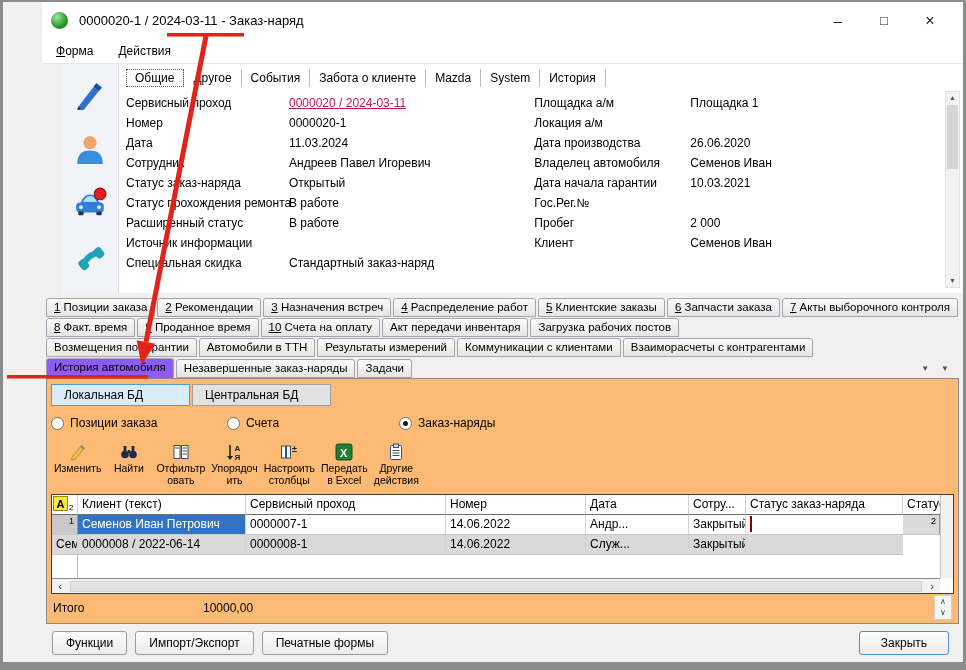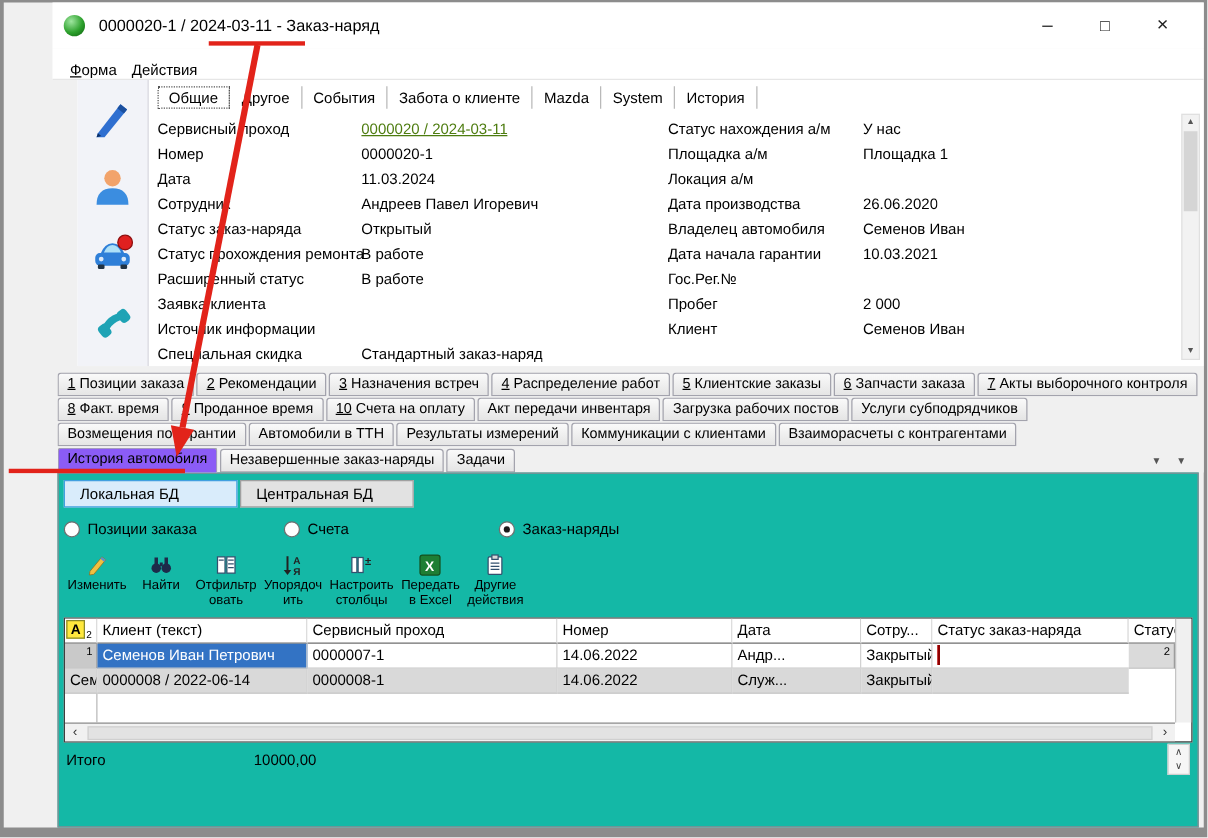--- a/index.html
+++ b/index.html
@@ -13,58 +13,58 @@
   .titlebar { height:37px; background:#fff; display:flex; align-items:center; flex:0 0 auto; }
   .app-sphere { width:17px; height:17px; border-radius:50%; margin:0 11px 0 9px;
     background:radial-gradient(circle at 35% 30%, #9fe6a0, #2da12d 55%, #0b5c0b); flex:0 0 auto; }
   .title-text { font-size:13px; }
   .win-controls { margin-left:auto; display:flex; align-items:center; }
   .win-btn { width:46px; text-align:center; font-size:15px; color:#222; cursor:default; }
   .win-btn.max { font-size:13px; }
   .win-btn.close { margin-right:10px; font-size:16px; }
 
   
-  .menubar { height:25px; background:#fff; display:flex; align-items:flex-end; padding-left:14px; gap:12px; border-bottom:1px solid #e6e6e6; flex:0 0 auto; }
+  .menubar { height:25px; background:#fff; display:flex; align-items:center; padding-left:14px; gap:25px; border-bottom:1px solid #e6e6e6; flex:0 0 auto; }
   .hk { text-decoration:underline; font-style:normal; }
 
   
   .upper { height:229px; display:flex; background:#fff; flex:0 0 auto;margin-left:20px; }
   .sidebar { width:57px; background:#f2f3f8; border-right:1px solid #d9d9e0; display:flex; flex-direction:column; align-items:center; padding-top:14px; gap:20px; flex:0 0 auto; }
   .side-ic { width:34px; height:34px; }
 
   .formarea { flex:1; position:relative; padding:3px 20px 0 7px; overflow:hidden; }
   .top-tabs { display:flex; height:21px; align-items:center; margin-bottom:5px; }
   .ttab { padding:2px 9px; border-right:1px solid #b9b9b9; white-space:nowrap; }
   .ttab.sel { outline:1px dotted #555; outline-offset:-1px; }
 
   .fields { display:flex; }
   .fcol { display:flex; flex-direction:column; }
   .fcol.left { width:49%; }
   .fcol.right { width:51%; padding-left:8px; }
   .frow { height:20px; display:flex; align-items:center; white-space:nowrap; }
   .flabel { width:163px; flex:0 0 auto; }
   .fcol.right .flabel { width:156px; }
   .fvalue { overflow:hidden; }
-  .fvalue.link { color:#4d7c0f; text-decoration:underline; }
+  .fvalue.link { color:#be185d; text-decoration:underline; }
 
   .vscroll { position:absolute; right:3px; top:27px; bottom:5px; width:15px; background:#f2f2f2; border:1px solid #e0e0e0; }
   .vscroll .arr { position:absolute; left:0; right:0; text-align:center; font-size:7px; color:#555; line-height:12px; }
   .vscroll .arr.up { top:0; } .vscroll .arr.dn { bottom:0; }
   .vscroll .thumb { position:absolute; left:1px; right:1px; top:13px; height:64px; background:#d5d5d5; }
 
   
   .tabstrips { background:#f0f0f0; padding:5px 4px 0 4px; flex:0 0 auto; }
   .trow { display:flex; margin-bottom:1px; white-space:nowrap; overflow:hidden; align-items:flex-end; }
   .tab { border:1px solid #a3a3ad; border-radius:3px 3px 0 0; background:linear-gradient(#fafafa,#e5e5e5); padding:2px 7px 3px; margin-right:2px; font-size:11.5px; }
   .trow.r4 { margin-bottom:0; }
   .trow.r4 .tab.sel { background:#8b5cf6; border-bottom:1px solid #f5f6f8; padding-bottom:5px; margin-bottom:-1px; position:relative; z-index:2; }
   .tab-overflow { margin-left:auto; margin-right:10px; align-self:center; display:flex; gap:12px; font-size:8px; color:#555; }
 
   
-  .panel { flex:1; margin:0 4px; background:#14b8a6; border:1px solid #8a8a92; padding:4px 4px 0 4px; display:flex; flex-direction:column; overflow:hidden; }
+  .panel { flex:1; margin:0 4px; background:#fdba74; border:1px solid #8a8a92; padding:4px 4px 0 4px; display:flex; flex-direction:column; overflow:hidden; }
   .db-row { display:flex; margin:1px 0 7px 0; }
   .dbbtn { min-width:139px; padding:3px 12px; border:1px solid #a0a0a0; background:#e2e2e2; margin-right:2px; }
   .dbbtn.sel { background:#d9ecfb; border-color:#41a0e0; }
 
   .radio-row { display:flex; align-items:center; height:20px; margin-bottom:7px; }
   .radio-item { display:flex; align-items:center; gap:6px; }
   .radio-item.w1 { width:176px; } .radio-item.w2 { width:172px; }
   .rdot { width:13px; height:13px; border-radius:50%; border:1px solid #6f6f6f; background:#fff; position:relative; flex:0 0 auto; }
   .rdot.checked::after { content:""; position:absolute; left:3px; top:3px; width:5px; height:5px; border-radius:50%; background:#1a1a1a; }
 
@@ -193,37 +193,29 @@
               </div>
             <div class="frow">
                 <span class="flabel">Статус прохождения ремонта</span>
                 <span class="fvalue">В работе</span>
               </div>
             <div class="frow">
                 <span class="flabel">Расширенный статус</span>
                 <span class="fvalue">В работе</span>
               </div>
             <div class="frow">
-                <span class="flabel">Заявка клиента</span>
-                <span class="fvalue"></span>
-              </div>
-            <div class="frow">
                 <span class="flabel">Источник информации</span>
                 <span class="fvalue"></span>
               </div>
             <div class="frow">
                 <span class="flabel">Специальная скидка</span>
                 <span class="fvalue">Стандартный заказ-наряд</span>
               </div>
           </div>
           <div class="fcol right">
-            <div class="frow">
-                <span class="flabel">Статус нахождения а/м</span>
-                <span class="fvalue">У нас</span>
-              </div>
             <div class="frow">
                 <span class="flabel">Площадка а/м</span>
                 <span class="fvalue">Площадка 1</span>
               </div>
             <div class="frow">
                 <span class="flabel">Локация а/м</span>
                 <span class="fvalue"></span>
               </div>
             <div class="frow">
                 <span class="flabel">Дата производства</span>
@@ -269,21 +261,20 @@
         <span class="tab"><i class="hk">5</i><span> Клиентские заказы</span></span>
         <span class="tab"><i class="hk">6</i><span> Запчасти заказа</span></span>
         <span class="tab"><i class="hk">7</i><span> Акты выборочного контроля</span></span>
       </div>
       <div class="trow">
         <span class="tab"><i class="hk">8</i><span> Факт. время</span></span>
         <span class="tab"><i class="hk">9</i><span> Проданное время</span></span>
         <span class="tab"><i class="hk">10</i><span> Счета на оплату</span></span>
         <span class="tab"><i class="hk"></i><span>Акт передачи инвентаря</span></span>
         <span class="tab"><i class="hk"></i><span>Загрузка рабочих постов</span></span>
-        <span class="tab"><i class="hk"></i><span>Услуги субподрядчиков</span></span>
       </div>
       <div class="trow">
         <span class="tab"><i class="hk"></i><span>Возмещения по гарантии</span></span>
         <span class="tab"><i class="hk"></i><span>Автомобили в ТТН</span></span>
         <span class="tab"><i class="hk"></i><span>Результаты измерений</span></span>
         <span class="tab"><i class="hk"></i><span>Коммуникации с клиентами</span></span>
         <span class="tab"><i class="hk"></i><span>Взаиморасчеты с контрагентами</span></span>
       </div>
       <div class="trow r4">
         <span class="tab sel"><i class="hk"></i><span>История автомобиля</span></span>
@@ -436,20 +427,26 @@
       <div class="total-row">
         <span class="total-label">Итого</span>
         <span class="total-value">10000,00</span>
         <span class="mini-vscroll">
             <span>∧</span>
             <span>∨</span>
           </span>
       </div>
     </div>
 
+    <div class="footer">
+      <span class="fbtn">Функции</span>
+      <span class="fbtn">Импорт/Экспорт</span>
+      <span class="fbtn">Печатные формы</span>
+      <span class="fbtn close">Закрыть</span>
+    </div>
 
   </div>
 
   <svg class="annotation" viewBox="0 0 966 670">
     <rect x="167" y="33" width="77" height="3.5" fill="#e2231a"></rect>
     <line x1="206" y1="36" x2="146" y2="342" stroke="#e2231a" stroke-width="5"></line>
     <polygon points="141.4,365.6 136.7,340.2 155.3,343.8" fill="#e2231a"></polygon>
     <rect x="7" y="375" width="141" height="3.5" fill="#e2231a"></rect>
   </svg>
 </div>

